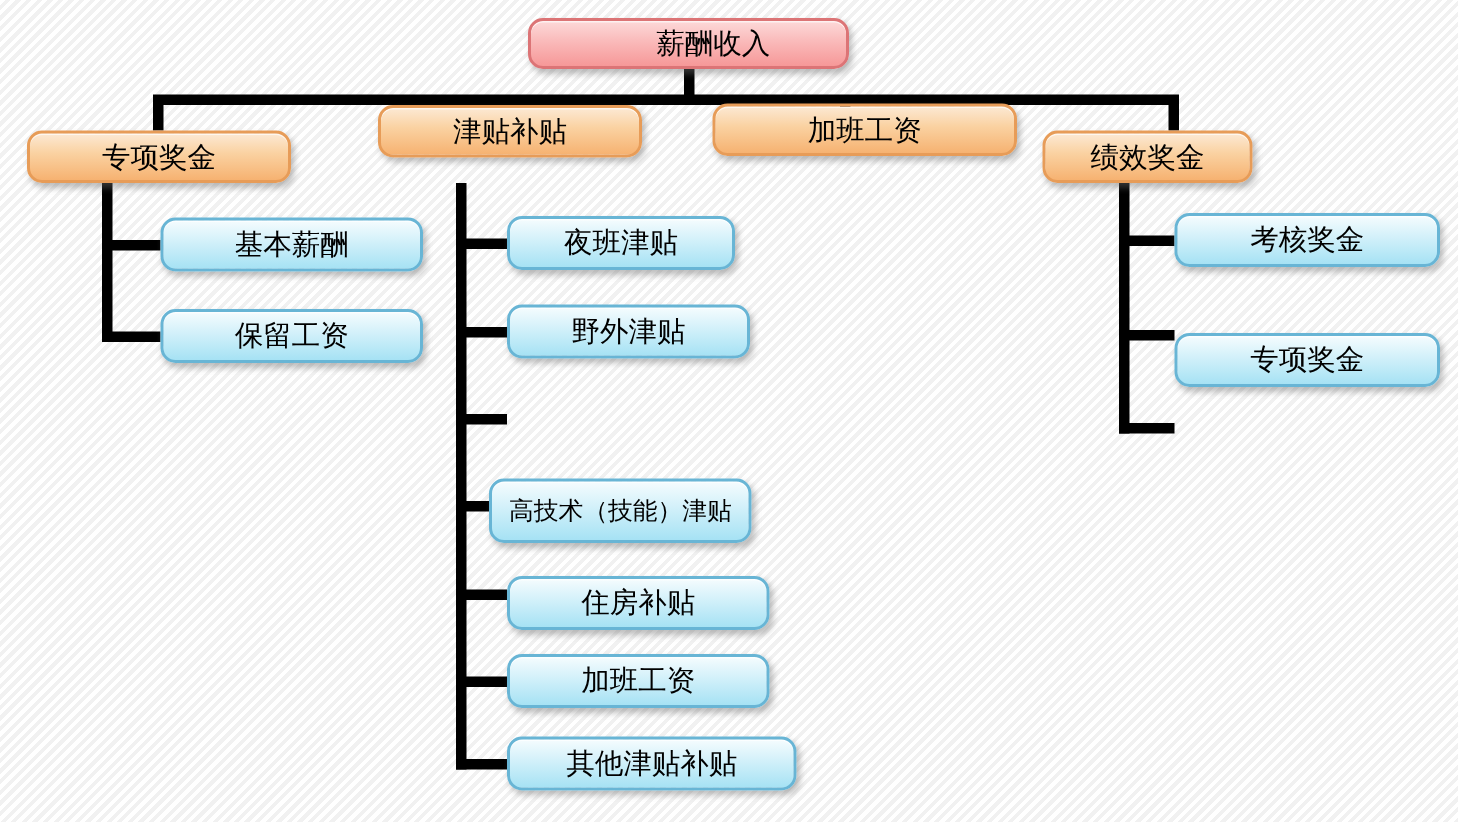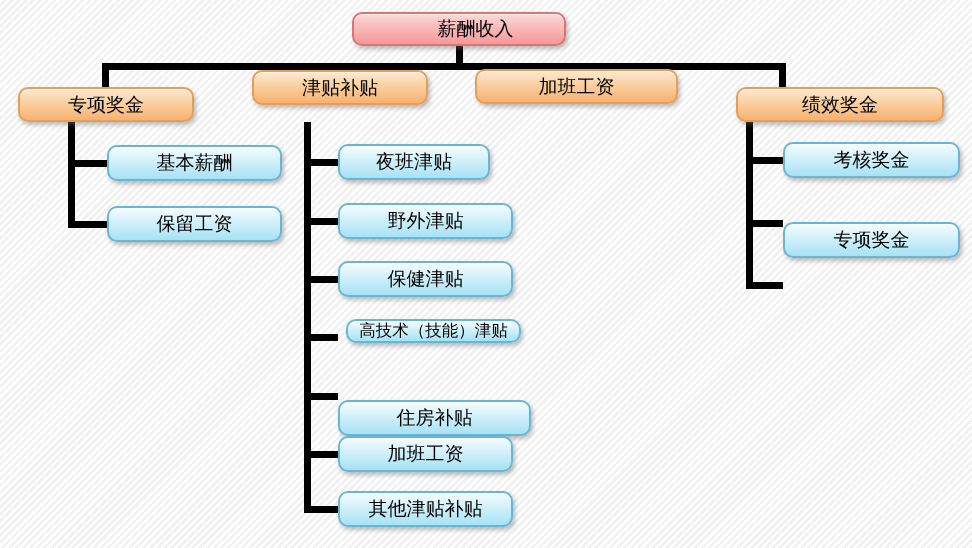--- a/index.html
+++ b/index.html
@@ -77,29 +77,28 @@
   <div class="conn" style="left:746px;top:122px;width:7px;height:167px"></div>
   <div class="conn" style="left:746px;top:157px;width:37px;height:7px"></div>
   <div class="conn" style="left:746px;top:220px;width:37px;height:7px"></div>
   <div class="conn" style="left:746px;top:282px;width:37px;height:7px"></div>
 
   <div class="node root" style="left:352px;top:12px;width:214px;height:34px">薪酬收入</div>
 
   <div class="node branch" style="left:18px;top:87px;width:176px;height:35px">专项奖金</div>
   <div class="node branch" style="left:252px;top:70px;width:176px;height:35px">津贴补贴</div>
   <div class="node branch" style="left:475px;top:69px;width:203px;height:35px">加班工资</div>
-  <div class="node branch" style="left:736px;top:87px;width:208px;height:35px">绩效奖金</div>
+  <div class="node branch" style="left:695px;top:87px;width:140px;height:35px">绩效奖金</div>
 
   <div class="node leaf" style="left:107px;top:206px;width:175px;height:36px">保留工资</div>
   <div class="node leaf" style="left:107px;top:145px;width:175px;height:36px">基本薪酬</div>
 
   <div class="node leaf" style="left:338px;top:144px;width:152px;height:36px">夜班津贴</div>
-  <div class="node leaf" style="left:338px;top:203px;width:175px;height:36px">野外津贴</div>
-  <div class="node leaf" style="left:338px;top:261px;width:175px;height:36px">保健津贴</div>
-  <div class="node leaf tight" style="left:346px;top:319px;width:175px;height:24px">高技术（技能）津贴</div>
-  <div class="node leaf" style="left:338px;top:400px;width:193px;height:36px">住房补贴</div>
+  <div class="node leaf" style="left:338px;top:203px;width:162px;height:36px">野外津贴</div>
+  <div class="node leaf tight" style="left:326px;top:319px;width:175px;height:43px">高技术（技能）津贴</div>
+  <div class="node leaf" style="left:338px;top:384px;width:175px;height:36px">住房补贴</div>
   <div class="node leaf" style="left:338px;top:436px;width:175px;height:36px">加班工资</div>
-  <div class="node leaf" style="left:338px;top:491px;width:175px;height:36px">其他津贴补贴</div>
+  <div class="node leaf" style="left:338px;top:491px;width:193px;height:36px">其他津贴补贴</div>
 
   <div class="node leaf" style="left:783px;top:142px;width:177px;height:36px">考核奖金</div>
   <div class="node leaf" style="left:783px;top:222px;width:177px;height:36px">专项奖金</div>
 
 </div>
 
 </body></html>

